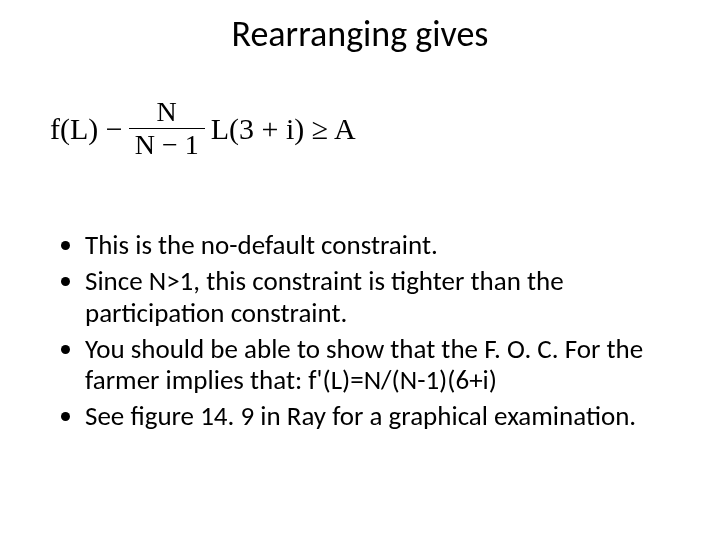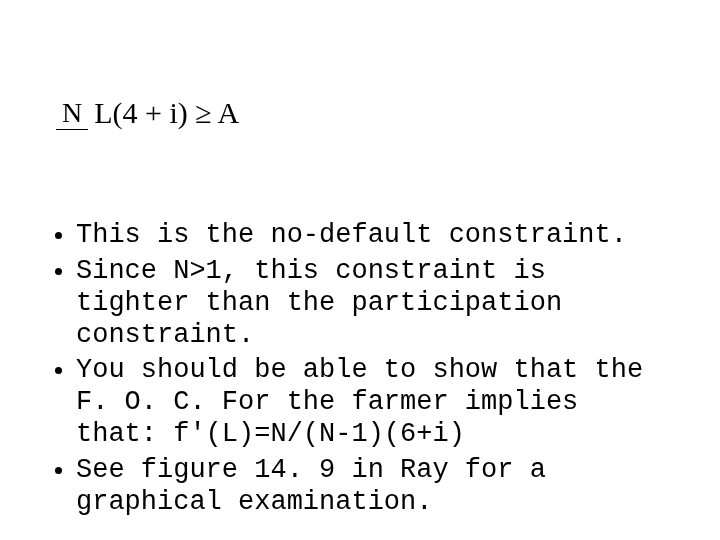--- a/index.html
+++ b/index.html
@@ -55,40 +55,42 @@
   }
   .bullets {
     position: absolute;
     top: 212px;
     left: 38px;
     right: 48px;
     font-size: 27px;
     line-height: 1.18;
   }
   .bullets ul {
-    margin: 8px;
+    margin: 17px;
     padding-left: 30px;
-    font-family: Liberation Mono, monospace;
   }
   .bullets li {
     margin-bottom: 4px;
   }
 </style>
 </head>
 <body>
 
 <div class="slide">
 
+  <div class="title">Rearranging gives</div>
 
   <div class="equation">
+    <span class="eq-part">f(L) −</span>
     <span class="frac">
       <span class="num">N</span>
       <span class="bar"></span>
+      <span class="den">N − 1</span>
     </span>
-    <span class="eq-part">L(4 + i) ≥ A</span>
+    <span class="eq-part">L(3 + i) ≥ A</span>
   </div>
 
   <div class="bullets">
     <ul>
       <li>This is the no-default constraint.</li>
       <li>Since N&gt;1, this constraint is tighter than the participation constraint.</li>
       <li>You should be able to show that the F. O. C. For the farmer implies that: f'(L)=N/(N-1)(6+i)</li>
       <li>See figure 14. 9 in Ray for a graphical examination.</li>
     </ul>
   </div>

